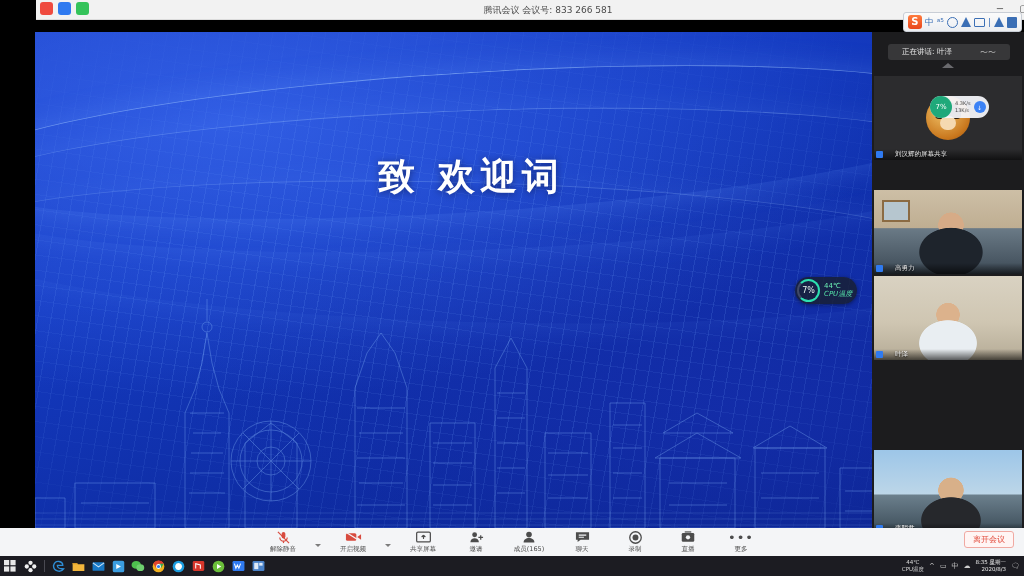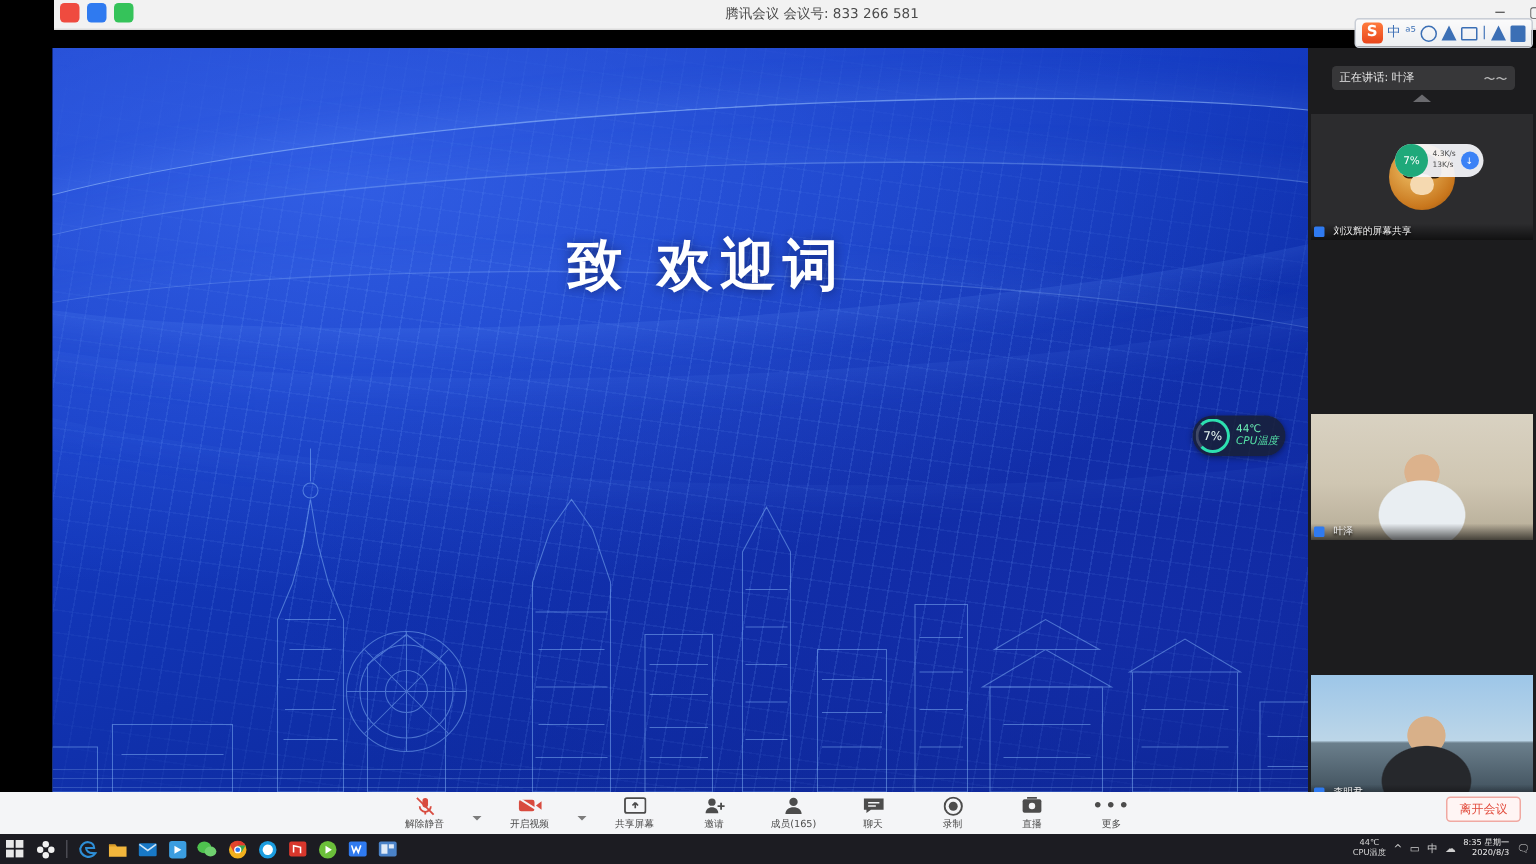--- a/index.html
+++ b/index.html
@@ -81,36 +81,36 @@
     background:rgba(255,255,255,.18); border-radius:4px 0 0 4px; }
   .collapse-handle::after { content:""; position:absolute; left:3px; top:12px;
     width:0;height:0;border-top:5px solid transparent;border-bottom:5px solid transparent;
     border-left:4px solid rgba(255,255,255,.85); }
 
   
   .panel { position:absolute; left:872px; top:32px; width:152px; height:496px;
     background:#1c1c1e; }
   .speaking { position:absolute; left:16px; top:12px; width:122px; height:16px;
     background:rgba(255,255,255,.12); border-radius:3px; display:flex;
-    align-items:center; justify-content:space-between; padding:0 5px; }
+    align-items:center; justify-content:space-between; padding:0 14px; }
   .speaking .sp-txt { font-size:7.5px; color:#e6e6e6; }
   .sp-icons { display:flex; gap:3px; align-items:center; color:#b9b9b9; font-size:8px; }
   .caret-up { position:absolute; left:70px; top:31px; width:0; height:0;
     border-left:6px solid transparent; border-right:6px solid transparent;
     border-bottom:5px solid #6a6a6e; }
   .caret-down { position:absolute; left:70px; top:500px; width:0; height:0;
     border-left:6px solid transparent; border-right:6px solid transparent;
     border-top:5px solid #d8d8d8; }
 
   .tile { position:absolute; left:2px; width:148px; height:84px; overflow:hidden;
     background:#2a2a2c; }
   .tile.active { outline:2px solid #2f7af0; outline-offset:-2px; }
   .tile .vid { position:absolute; inset:0; }
   .tile .namebar { position:absolute; left:0; bottom:0; height:11px; width:100%;
-    display:flex; align-items:center; gap:6px; padding:0 2px;
+    display:flex; align-items:center; gap:12px; padding:0 2px;
     background:linear-gradient(transparent,rgba(0,0,0,.62)); }
   .mic { width:7px; height:7px; border-radius:1px; background:#2f7af0; flex:0 0 auto; }
   .nametxt { font-size:6.5px; color:#f0f0f0; white-space:nowrap;
     text-shadow:0 1px 2px #000; }
   .avatar-tile { position:absolute; inset:0; background:#2c2c2e;
     display:flex; align-items:center; justify-content:center; }
   .avatar-circ { width:44px; height:44px; border-radius:50%;
     background:radial-gradient(circle at 40% 35%,#f2c56b,#c8761c 70%,#8d4c10); position:relative; }
   .avatar-circ::before { content:""; position:absolute; left:9px; top:6px; width:26px;
     height:17px; border-radius:13px 13px 4px 4px; background:#2a1a0d; }
@@ -261,20 +261,33 @@
           <i>13K/s</i>
         </span>
         <span class="bal">↓</span>
       </div>
       <div class="namebar">
         <span class="mic"></span>
         <span class="nametxt">刘汉辉的屏幕共享</span>
       </div>
     </div>
 
+    <div class="tile" style="top:158px">
+      <div class="vid" style="background:linear-gradient(180deg,#cdbfa6 0%,#bfae92 45%,#6a7a86 46%,#3d4a56 100%)"></div>
+      <div class="vid" style="background:radial-gradient(ellipse 34% 46% at 52% 74%, #1e242c 0 62%, transparent 64%),
+               radial-gradient(circle 13px at 52% 42%, #d6ab87 0 97%, transparent 100%),
+               linear-gradient(0deg,transparent,transparent)"></div>
+      <div class="vid" style="background:linear-gradient(0deg,transparent 62%,transparent 62%);">
+        <div style="position:absolute;left:8px;top:10px;width:28px;height:22px;border:2px solid #8b6b43;background:#b6c6cf"></div>
+      </div>
+      <div class="namebar">
+        <span class="mic"></span>
+        <span class="nametxt">高勇力</span>
+      </div>
+    </div>
 
     <div class="tile" style="top:244px">
       <div class="vid" style="background:linear-gradient(180deg,#d9d2c2 0%,#cfc6b2 55%,#b5ab96 100%)"></div>
       <div class="vid" style="background:radial-gradient(ellipse 30% 42% at 50% 80%, #e9eef2 0 64%, transparent 66%),
                radial-gradient(circle 12px at 50% 46%, #dcb28c 0 96%, transparent 100%)"></div>
       <div class="namebar">
         <span class="mic"></span>
         <span class="nametxt">叶泽</span>
       </div>
     </div>

